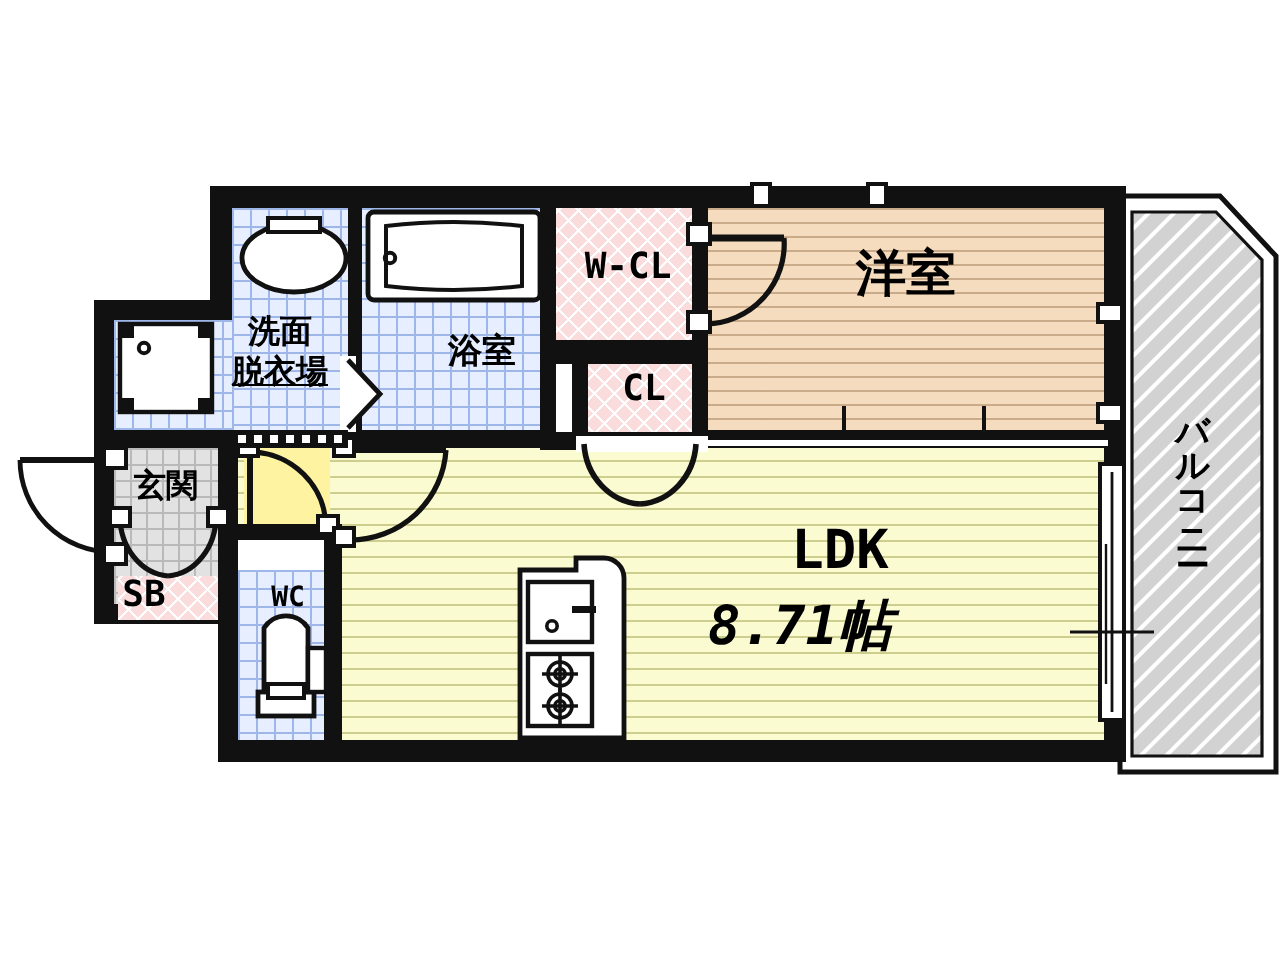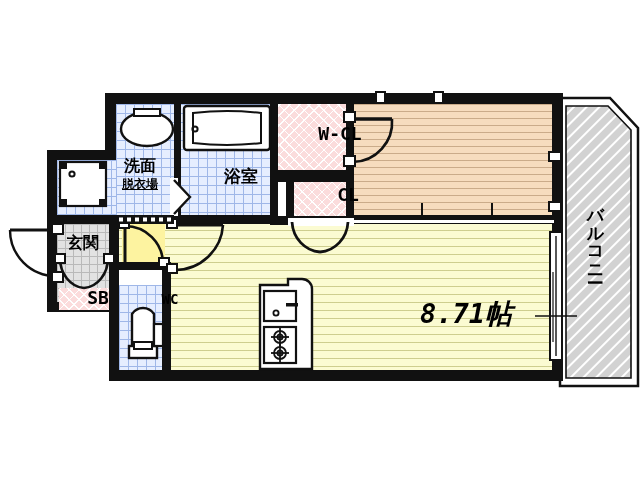--- a/index.html
+++ b/index.html
@@ -46,21 +46,21 @@
 
   
   .wall{background:#111111;}
 
   
   .lbl{position:absolute;color:#000;font-weight:bold;
        letter-spacing:0px;white-space:nowrap;line-height:1.05;
        text-align:center;}
   .lbl-jp{font-family:"DejaVu Sans","Liberation Sans",sans-serif;}
   .lbl-en{font-family:"DejaVu Sans Mono","Liberation Mono",monospace;
-          font-weight:bold;margin-left:26px;}
+          font-weight:bold;}
   .lbl-vert{writing-mode:vertical-rl;text-orientation:upright;}
 
   svg{display:block;overflow:visible;}
 </style>
 </head>
 <body>
 
 <div id="plan">
 
   <svg class="ab" style="left:558px;top:96px;width:82px;height:294px;">
@@ -250,27 +250,29 @@
         <circle cx="22" cy="62" r="2.6"></circle>
       <line x1="13" y1="62" x2="31" y2="62"></line>
         <line x1="22" y1="53" x2="22" y2="71"></line>
       <circle cx="22" cy="78" r="6"></circle>
         <circle cx="22" cy="78" r="2.6"></circle>
       <line x1="13" y1="78" x2="31" y2="78"></line>
         <line x1="22" y1="69" x2="22" y2="87"></line>
     </g>
   </svg>
 
-
-  <div class="lbl lbl-en" style="left:374px;top:300px;width:132px;font-size:27px;font-style:italic;">8.71帖</div>
+  <div class="lbl lbl-jp" style="left:398px;top:124px;width:110px;font-size:25px;">洋室</div>
+
+  <div class="lbl lbl-en" style="left:370px;top:262px;width:100px;font-size:27px;">LDK</div>
+  <div class="lbl lbl-en" style="left:334px;top:300px;width:132px;font-size:27px;font-style:italic;">8.71帖</div>
 
   <div class="lbl lbl-jp" style="left:191px;top:168px;width:74px;font-size:17px;padding-left:13px;">浴室</div>
 
   <div class="lbl lbl-jp" style="left:103px;top:158px;width:74px;font-size:16px;">洗面</div>
-  <div class="lbl lbl-jp" style="left:95px;top:178px;width:90px;font-size:12px;text-decoration:underline;">脱衣場</div>
+  <div class="lbl lbl-jp" style="left:95px;top:178px;width:90px;font-size:16px;text-decoration:underline;">脱衣場</div>
 
   <div class="lbl lbl-jp" style="left:57px;top:235px;width:52px;font-size:16px;">玄関</div>
 
   <div class="lbl lbl-en" style="left:119px;top:292px;width:50px;font-size:14px;">WC</div>
 
   <div class="lbl lbl-en" style="left:59px;top:289px;width:26px;font-size:18px;">SB</div>
 
   <div class="lbl lbl-en" style="left:278px;top:125px;width:72px;font-size:18px;">W-CL</div>
 
   <div class="lbl lbl-en" style="left:294px;top:186px;width:56px;font-size:18px;">CL</div>

